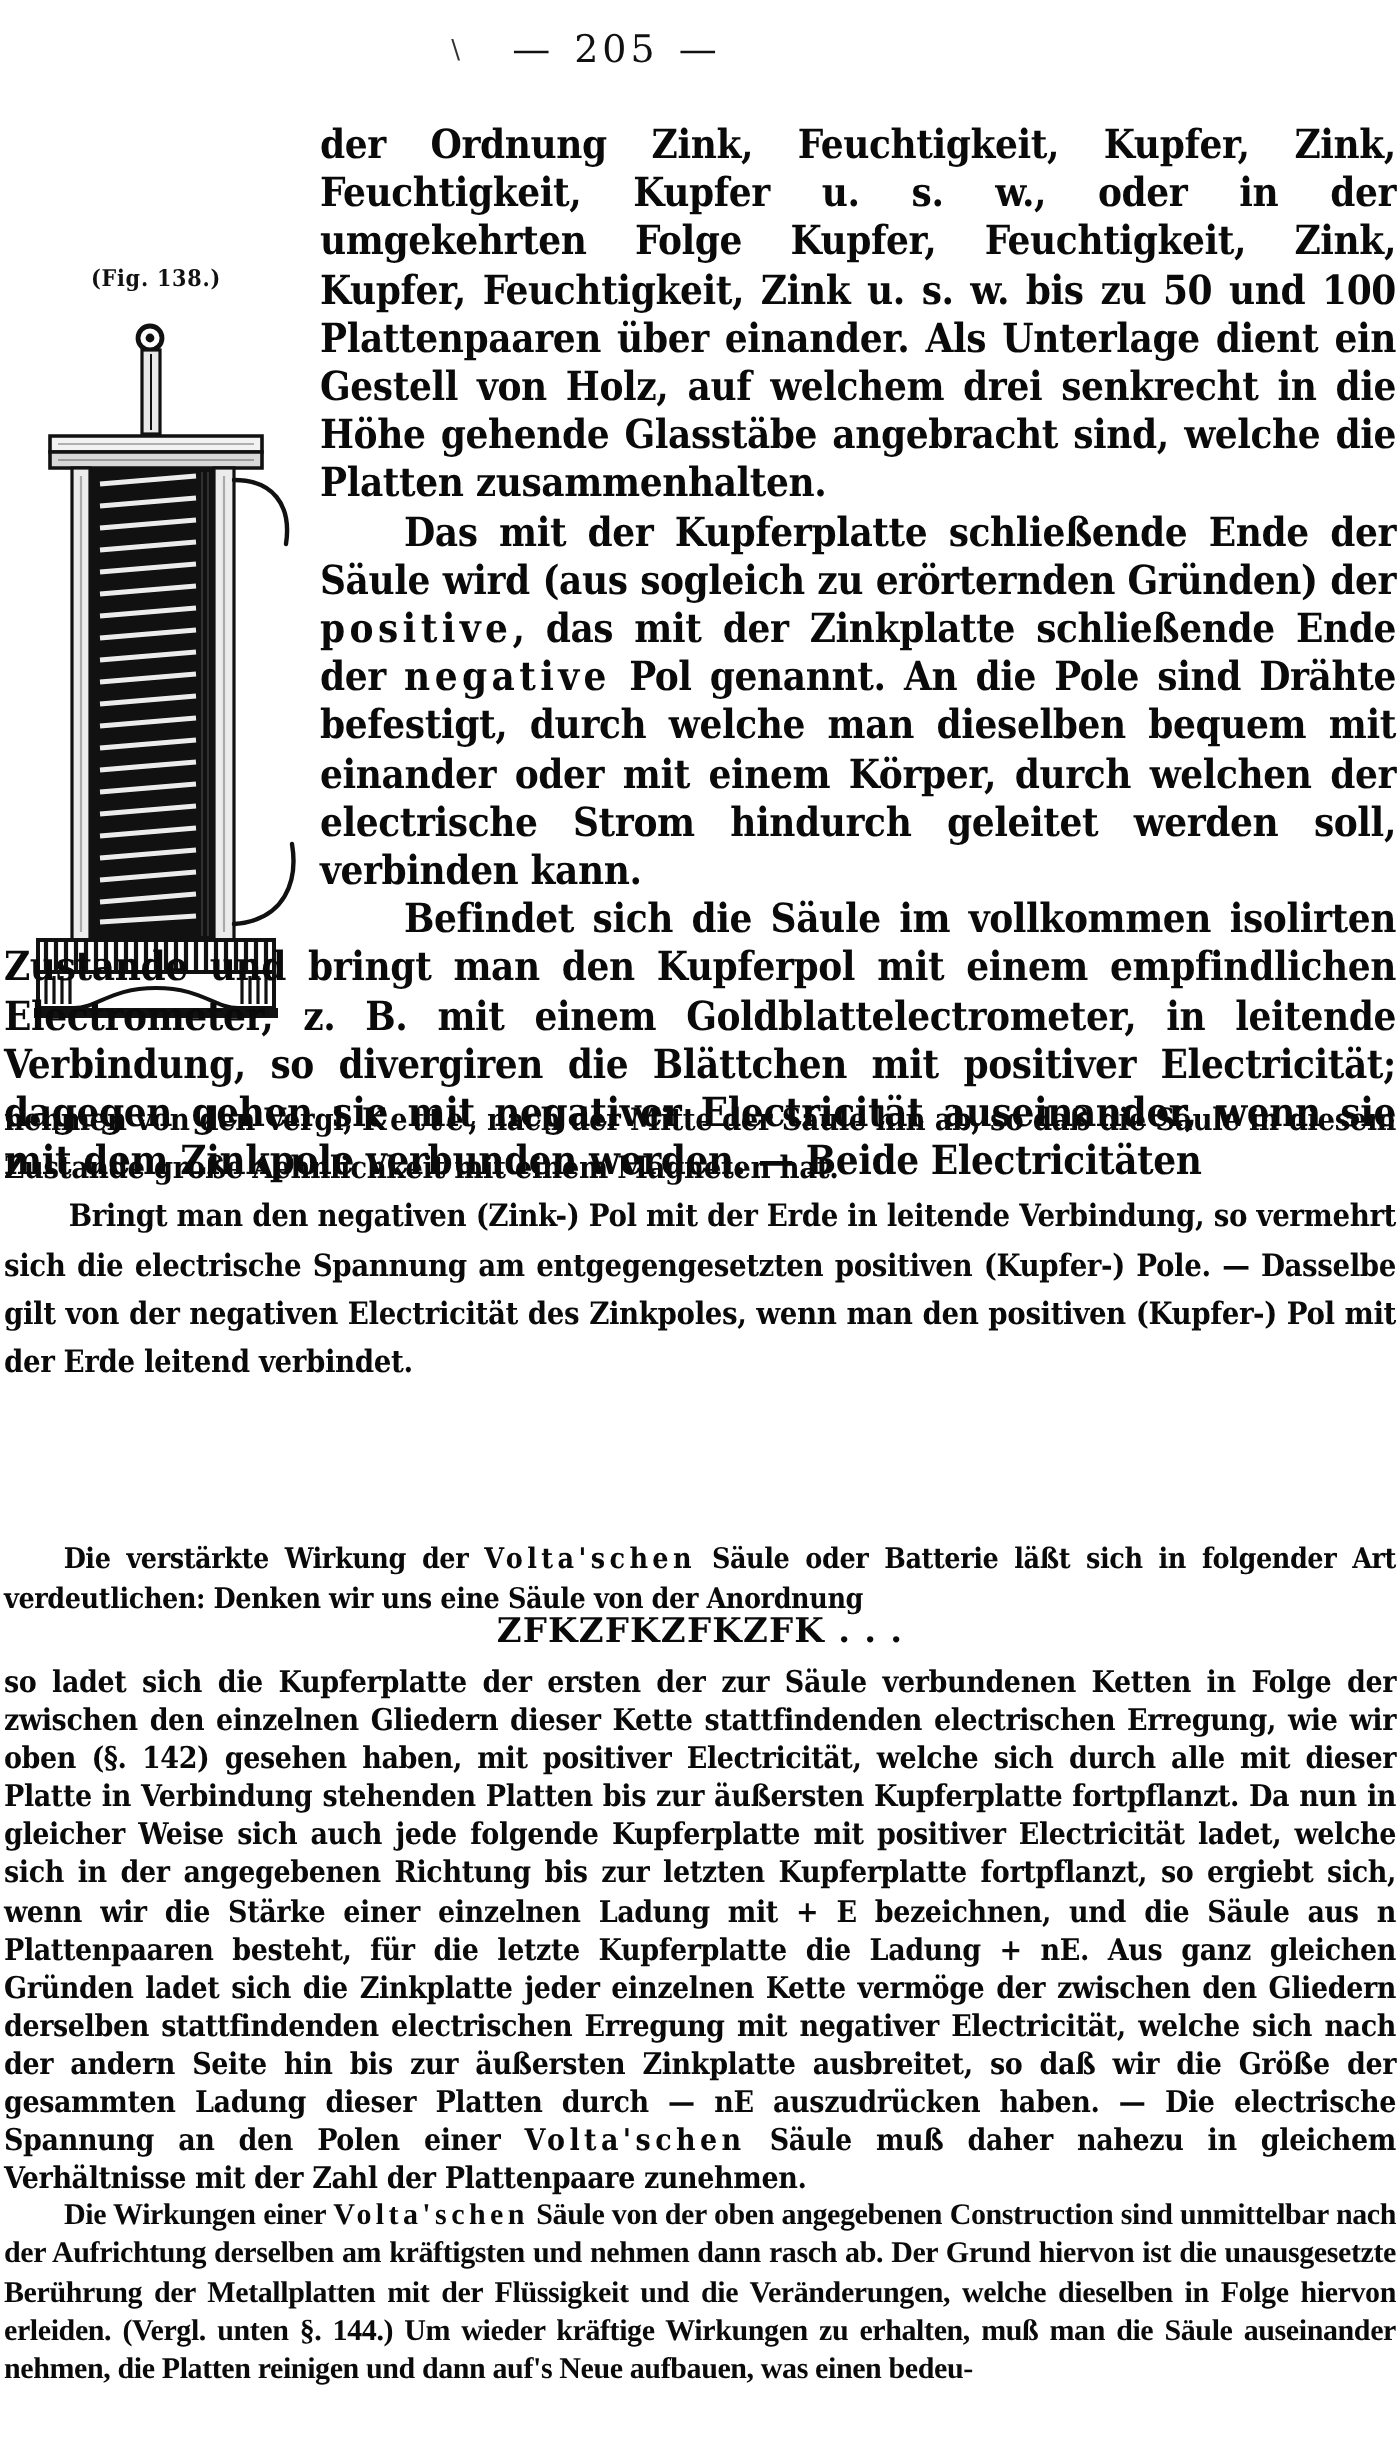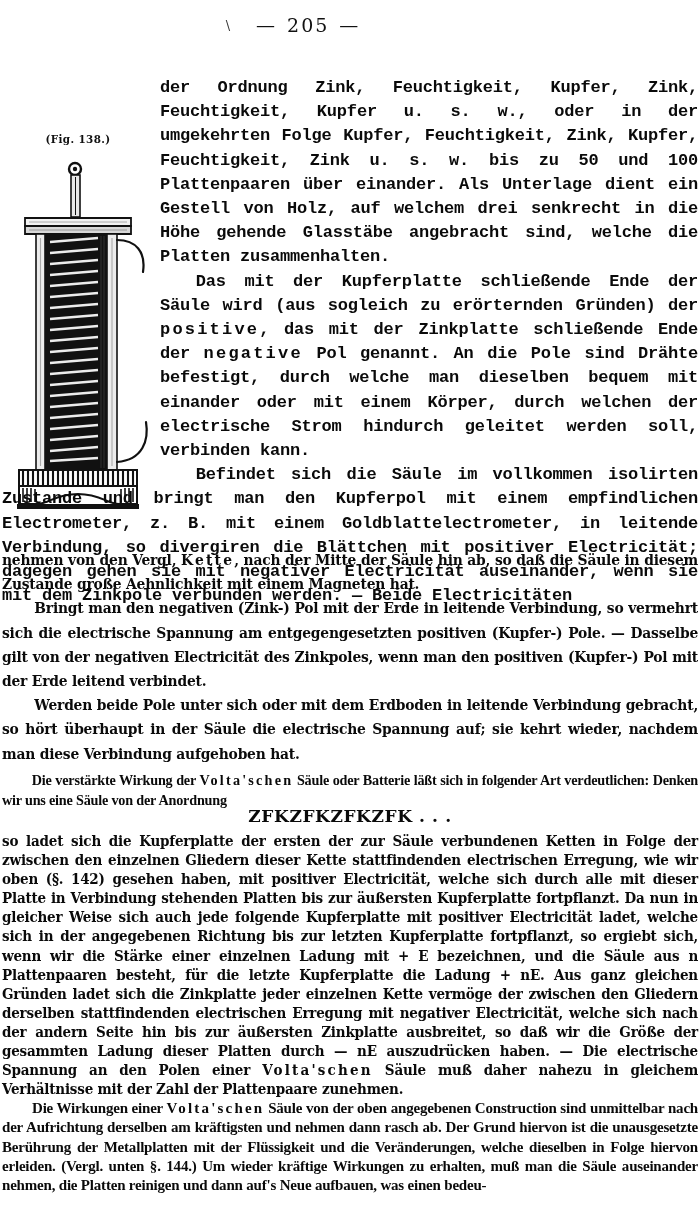--- a/index.html
+++ b/index.html
@@ -64,28 +64,27 @@
     font-weight: 700;
     letter-spacing: 0.4px;
     margin-bottom: 14px;
     color: #111;
   }
   .figure-svg { display: block; margin: 0 auto; }
 
   
   .top-block {
     position: absolute;
-    top: 76px;
-    left: 2px;
-    width: 696px;
-    font-size: 17px;
+    top: 60px;
+    left: 2px;
+    width: 696px;
+    font-size: 20px;
     line-height: 24.2px;
     text-align: justify;
     text-align-last: left;
-    font-family: Liberation Mono, monospace;
   }
   .top-block p { margin: 0; }
 
   .float-fig {
     float: left;
     width: 158px;
     height: 398px;
     shape-outside: inset(0);
   }
 
@@ -109,21 +108,21 @@
   .intro-block {
     position: absolute;
     top: 770px;
     left: 2px;
     width: 696px;
     font-size: 14.2px;
     line-height: 20px;
     text-align: justify;
     text-align-last: left;
   }
-  .intro-block p { margin: 0; font-family: Liberation Serif, serif; }
+  .intro-block p { margin: 0; }
 
   .formula {
     position: absolute;
     top: 806px;
     left: 0;
     width: 700px;
     text-align: center;
     font-family: "DejaVu Serif", "Liberation Serif", serif;
     font-weight: 700;
     font-size: 17px;
@@ -263,21 +262,20 @@
     <p class="indent"><span>Das mit der Kupferplatte schließende Ende der Säule wird (aus sogleich zu erörternden Gründen) der </span><span class="sp">positive</span><span>, das mit der Zinkplatte schließende Ende der </span><span class="sp">negative</span><span> Pol genannt. An die Pole sind Drähte befestigt, durch welche man dieselben bequem mit einander oder mit einem Körper, durch welchen der electrische Strom hindurch geleitet werden soll, verbinden kann.</span></p>
 
     <p class="indent">Befindet sich die Säule im vollkommen isolirten Zustande und bringt man den Kupferpol mit einem empfindlichen Electrometer, z. B. mit einem Goldblattelectrometer, in leitende Verbindung, so divergiren die Blättchen mit positiver Electricität; dagegen gehen sie mit negativer Electricität auseinander, wenn sie mit dem Zinkpole verbunden werden. — Beide Electricitäten</p>
   </div>
 
   <div class="full-block frak">
     <p><span>nehmen von den Vergl, </span><span class="sp">Kette</span><span>, nach der Mitte der Säule hin ab, so daß die Säule in diesem Zustande große Aehnlichkeit mit einem Magneten hat.</span></p>
 
     <p class="indent">Bringt man den negativen (Zink-) Pol mit der Erde in leitende Verbindung, so vermehrt sich die electrische Spannung am entgegengesetzten positiven (Kupfer-) Pole. — Dasselbe gilt von der negativen Electricität des Zinkpoles, wenn man den positiven (Kupfer-) Pol mit der Erde leitend verbindet.</p>
 
-    <p class="indent">Werden beide Pole unter sich oder mit dem Erdboden in leitende Verbindung gebracht, so hört überhaupt in der Säule die electrische Spannung auf; sie kehrt wieder, nachdem man diese Verbindung aufgehoben hat.</p>
   </div>
 
   <div class="intro-block frak">
     <p class="indent"><span>Die verstärkte Wirkung der </span><span class="sp">Volta'schen</span><span> Säule oder Batterie läßt sich in folgender Art verdeutlichen: Denken wir uns eine Säule von der Anordnung</span></p>
   </div>
 
   <div class="formula rom">ZFKZFKZFKZFK . . .</div>
 
   <div class="petit frak">
     <p><span>so ladet sich die Kupferplatte der ersten der zur Säule verbundenen Ketten in Folge der zwischen den einzelnen Gliedern dieser Kette stattfindenden electrischen Erregung, wie wir oben (§. 142) gesehen haben, mit positiver Electricität, welche sich durch alle mit dieser Platte in Verbindung stehenden Platten bis zur äußersten Kupferplatte fortpflanzt. Da nun in gleicher Weise sich auch jede folgende Kupferplatte mit positiver Electricität ladet, welche sich in der angegebenen Richtung bis zur letzten Kupferplatte fortpflanzt, so ergiebt sich, wenn wir die Stärke einer einzelnen Ladung mit + E bezeichnen, und die Säule aus n Plattenpaaren besteht, für die letzte Kupferplatte die Ladung + nE. Aus ganz gleichen Gründen ladet sich die Zinkplatte jeder einzelnen Kette vermöge der zwischen den Gliedern derselben stattfindenden electrischen Erregung mit negativer Electricität, welche sich nach der andern Seite hin bis zur äußersten Zinkplatte ausbreitet, so daß wir die Größe der gesammten Ladung dieser Platten durch — nE auszudrücken haben. — Die electrische Spannung an den Polen einer </span><span class="sp">Volta'schen</span><span> Säule muß daher nahezu in gleichem Verhältnisse mit der Zahl der Plattenpaare zunehmen.</span></p>

